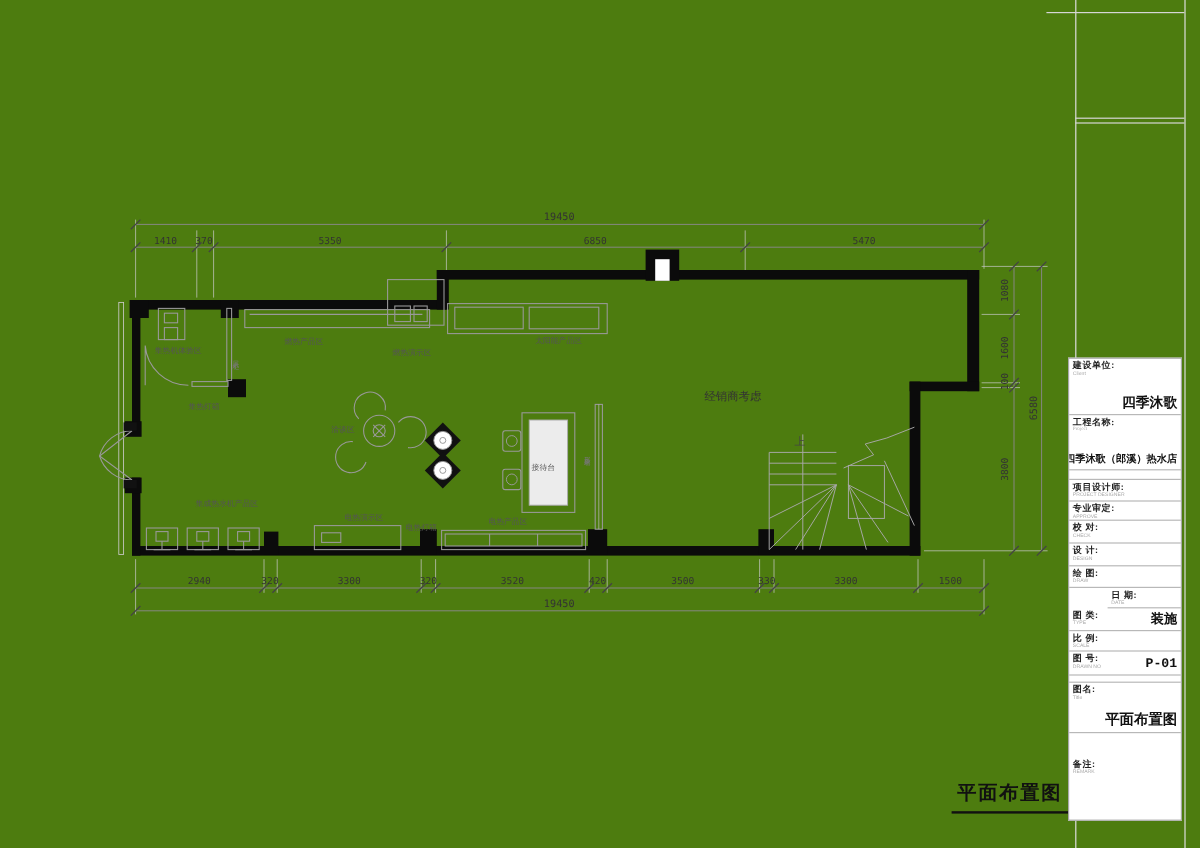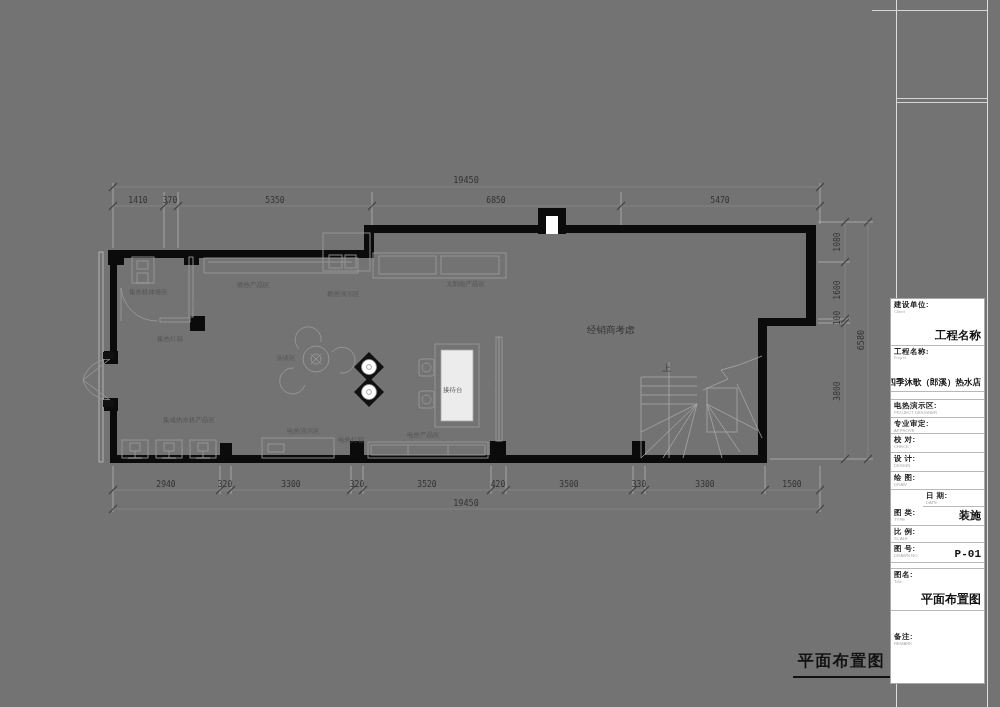--- a/index.html
+++ b/index.html
@@ -1,16 +1,16 @@
 <!DOCTYPE html>
 <html><head>
 <meta charset="utf-8">
 <style>
   html,body{margin:0;padding:0;background:#fff;}
-  .sheet{position:relative;width:1000px;height:707px;background:#737373;overflow:hidden;
+  .sheet{position:relative;width:1000px;height:707px;background:#4d7c0f;overflow:hidden;
          font-family:"Liberation Sans",sans-serif;}
   .plan-svg{position:absolute;left:0;top:0;}
   svg text{font-family:"Liberation Sans",sans-serif;}
   .dim{font-family:"DejaVu Sans Mono",monospace;font-size:8px;fill:#333;}
   .dimtotal{font-family:"DejaVu Sans Mono",monospace;font-size:8.5px;fill:#333;}
   .lbl{font-size:6.5px;fill:#555;}
   .lbl-big{font-size:9.5px;fill:#333;}
   .lbl-up{font-size:9px;fill:#444;}
   .v-text{writing-mode:tb;font-size:5.5px;fill:#777;letter-spacing:1px;}
   
@@ -235,30 +235,30 @@
   <div class="frame-v" style="left:896px;"></div>
   <div class="frame-v" style="left:987px;"></div>
   <div class="frame-h" style="top:10px;left:872px;width:115px;"></div>
   <div class="frame-h" style="top:98px;left:896px;width:91px;"></div>
   <div class="frame-h" style="top:102px;left:896px;width:91px;"></div>
 
   <div class="title-block">
     <div class="tb-row" style="height:47px;">
       <div class="tb-label">建设单位:</div>
       <div class="tb-sub">Client</div>
-      <div class="tb-value v-lg">工程名称</div>
+      <div class="tb-value v-lg">四季沐歌</div>
     </div>
     <div class="tb-row" style="height:46px;font-family:Liberation Serif, serif;">
       <div class="tb-label">工程名称:</div>
       <div class="tb-sub">Project</div>
       <div class="tb-value v-md">四季沐歌（郎溪）热水店</div>
     </div>
     <div class="tb-row tb-gap" style="height:8px;"></div>
     <div class="tb-row" style="height:18px;">
-      <div class="tb-label">电热演示区:</div>
+      <div class="tb-label">项目设计师:</div>
       <div class="tb-sub">PROJECT DESIGNER</div>
     </div>
     <div class="tb-row" style="height:16px;">
       <div class="tb-label">专业审定:</div>
       <div class="tb-sub">APPROVE</div>
     </div>
     <div class="tb-row" style="height:19px;">
       <div class="tb-label">校 对:</div>
       <div class="tb-sub">CHECK</div>
     </div>

